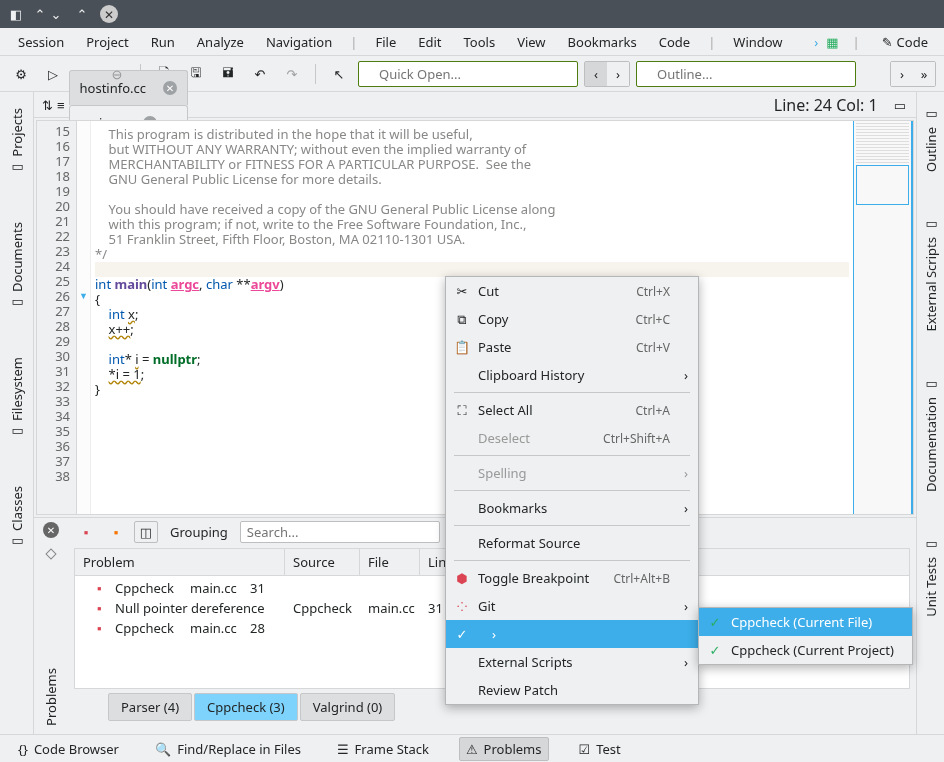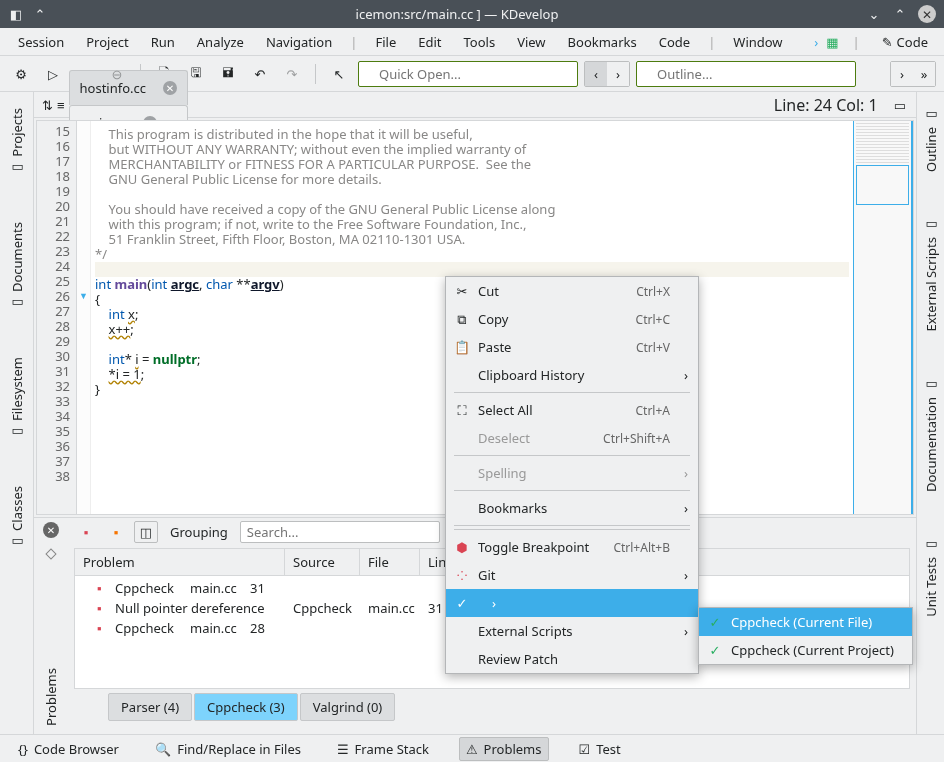--- a/index.html
+++ b/index.html
@@ -43,21 +43,21 @@
 .code-area { flex: 1; display: flex; background: #fff; position: relative; border: 1px solid #d5d7d9; margin: 2px; }
 .gutter { background: #eff0f1; color: #666; font-family: "DejaVu Sans Mono", monospace; font-size: 13px; padding: 3px 6px; text-align: right; line-height: 15px; border-right: 1px solid #d5d7d9; min-width: 40px; }
 .fold-col { width: 14px; background: #fcfcfc; border-right: 1px solid #eee; position:relative; }
 .fold-marker { position: absolute; left: 2px; font-size: 9px; color: #3daee9; }
 .code-text { flex: 1; font-family: "DejaVu Sans Mono", monospace; font-size: 13px; line-height: 15px; padding: 6px 4px; white-space: pre; position: relative; }
 .code-line { height: 15px; }
 .hl-current { background: #f6f4ec; }
 .kw { color: #006e28; font-weight: bold; }
 .type { color: #0057ae; }
 .fn { color: #644a9b; font-weight: bold; }
-.arg { color: #0f172a; font-weight: bold; text-decoration: underline; }
+.arg { color: #ec4899; font-weight: bold; text-decoration: underline; }
 .cmt { color: #898887; }
 .warn-uline { text-decoration: underline wavy #b08000; }
 .minimap { width: 60px; border-left: 1px solid #3daee9; border-right: 2px solid #3daee9; background: #f8f8f8; padding: 2px; font-size: 3px; line-height: 3px; color: #888; overflow: hidden; }
 
 .bottom-panel { border-top: 1px solid #d5d7d9; background: #eff0f1; }
 .bp-toolbar { height: 28px; display: flex; align-items: center; padding: 0 6px; gap: 6px; }
 .bp-icon { width: 24px; height: 22px; display: flex; align-items: center; justify-content: center; border: 1px solid transparent; border-radius:2px; }
 .bp-icon.red { color: #da4453; }
 .bp-icon.yellow { color: #f67400; }
 .bp-icon.boxed { border: 1px solid #bcbebf; }
@@ -98,21 +98,20 @@
 .diamond { width: 8px; height: 8px; border: 1px solid #888; transform: rotate(45deg); margin: 6px; }
 </style>
 </head>
 <body>
 
 <div class="titlebar">
   <div class="titlebar-icons-left">
     <span class="tb-btn">◧</span>
     <span class="tb-btn">⌃</span>
   </div>
-  <div class="titlebar-title">icemon:src/main.cc ] — KDevelop</div>
   <div class="titlebar-icons-right">
     <span class="tb-btn">⌄</span>
     <span class="tb-btn">⌃</span>
     <span class="close-btn">✕</span>
   </div>
 </div>
 
 <div class="menubar">
   <span class="menubar-item">Session</span>
   <span class="menubar-item">Project</span>
@@ -389,20 +388,26 @@
     <span class="cm-arrow">›</span>
     </div>
     <div class="cm-sep"></div>
     <div class="cm-item">
       <span class="cm-icon" style=""></span>
     <span class="cm-label">Bookmarks</span>
     <span class="cm-shortcut"></span>
     <span class="cm-arrow">›</span>
     </div>
     <div class="cm-sep"></div>
+    <div class="cm-item">
+      <span class="cm-icon" style=""></span>
+    <span class="cm-label">Reformat Source</span>
+    <span class="cm-shortcut"></span>
+    <span class="cm-arrow"></span>
+    </div>
     <div class="cm-sep"></div>
     <div class="cm-item">
       <span class="cm-icon" style="color:#da4453">⬢</span>
     <span class="cm-label">Toggle Breakpoint</span>
     <span class="cm-shortcut">Ctrl+Alt+B</span>
     <span class="cm-arrow"></span>
     </div>
     <div class="cm-item">
       <span class="cm-icon" style="color:#da4453">⁘</span>
     <span class="cm-label">Git</span>

